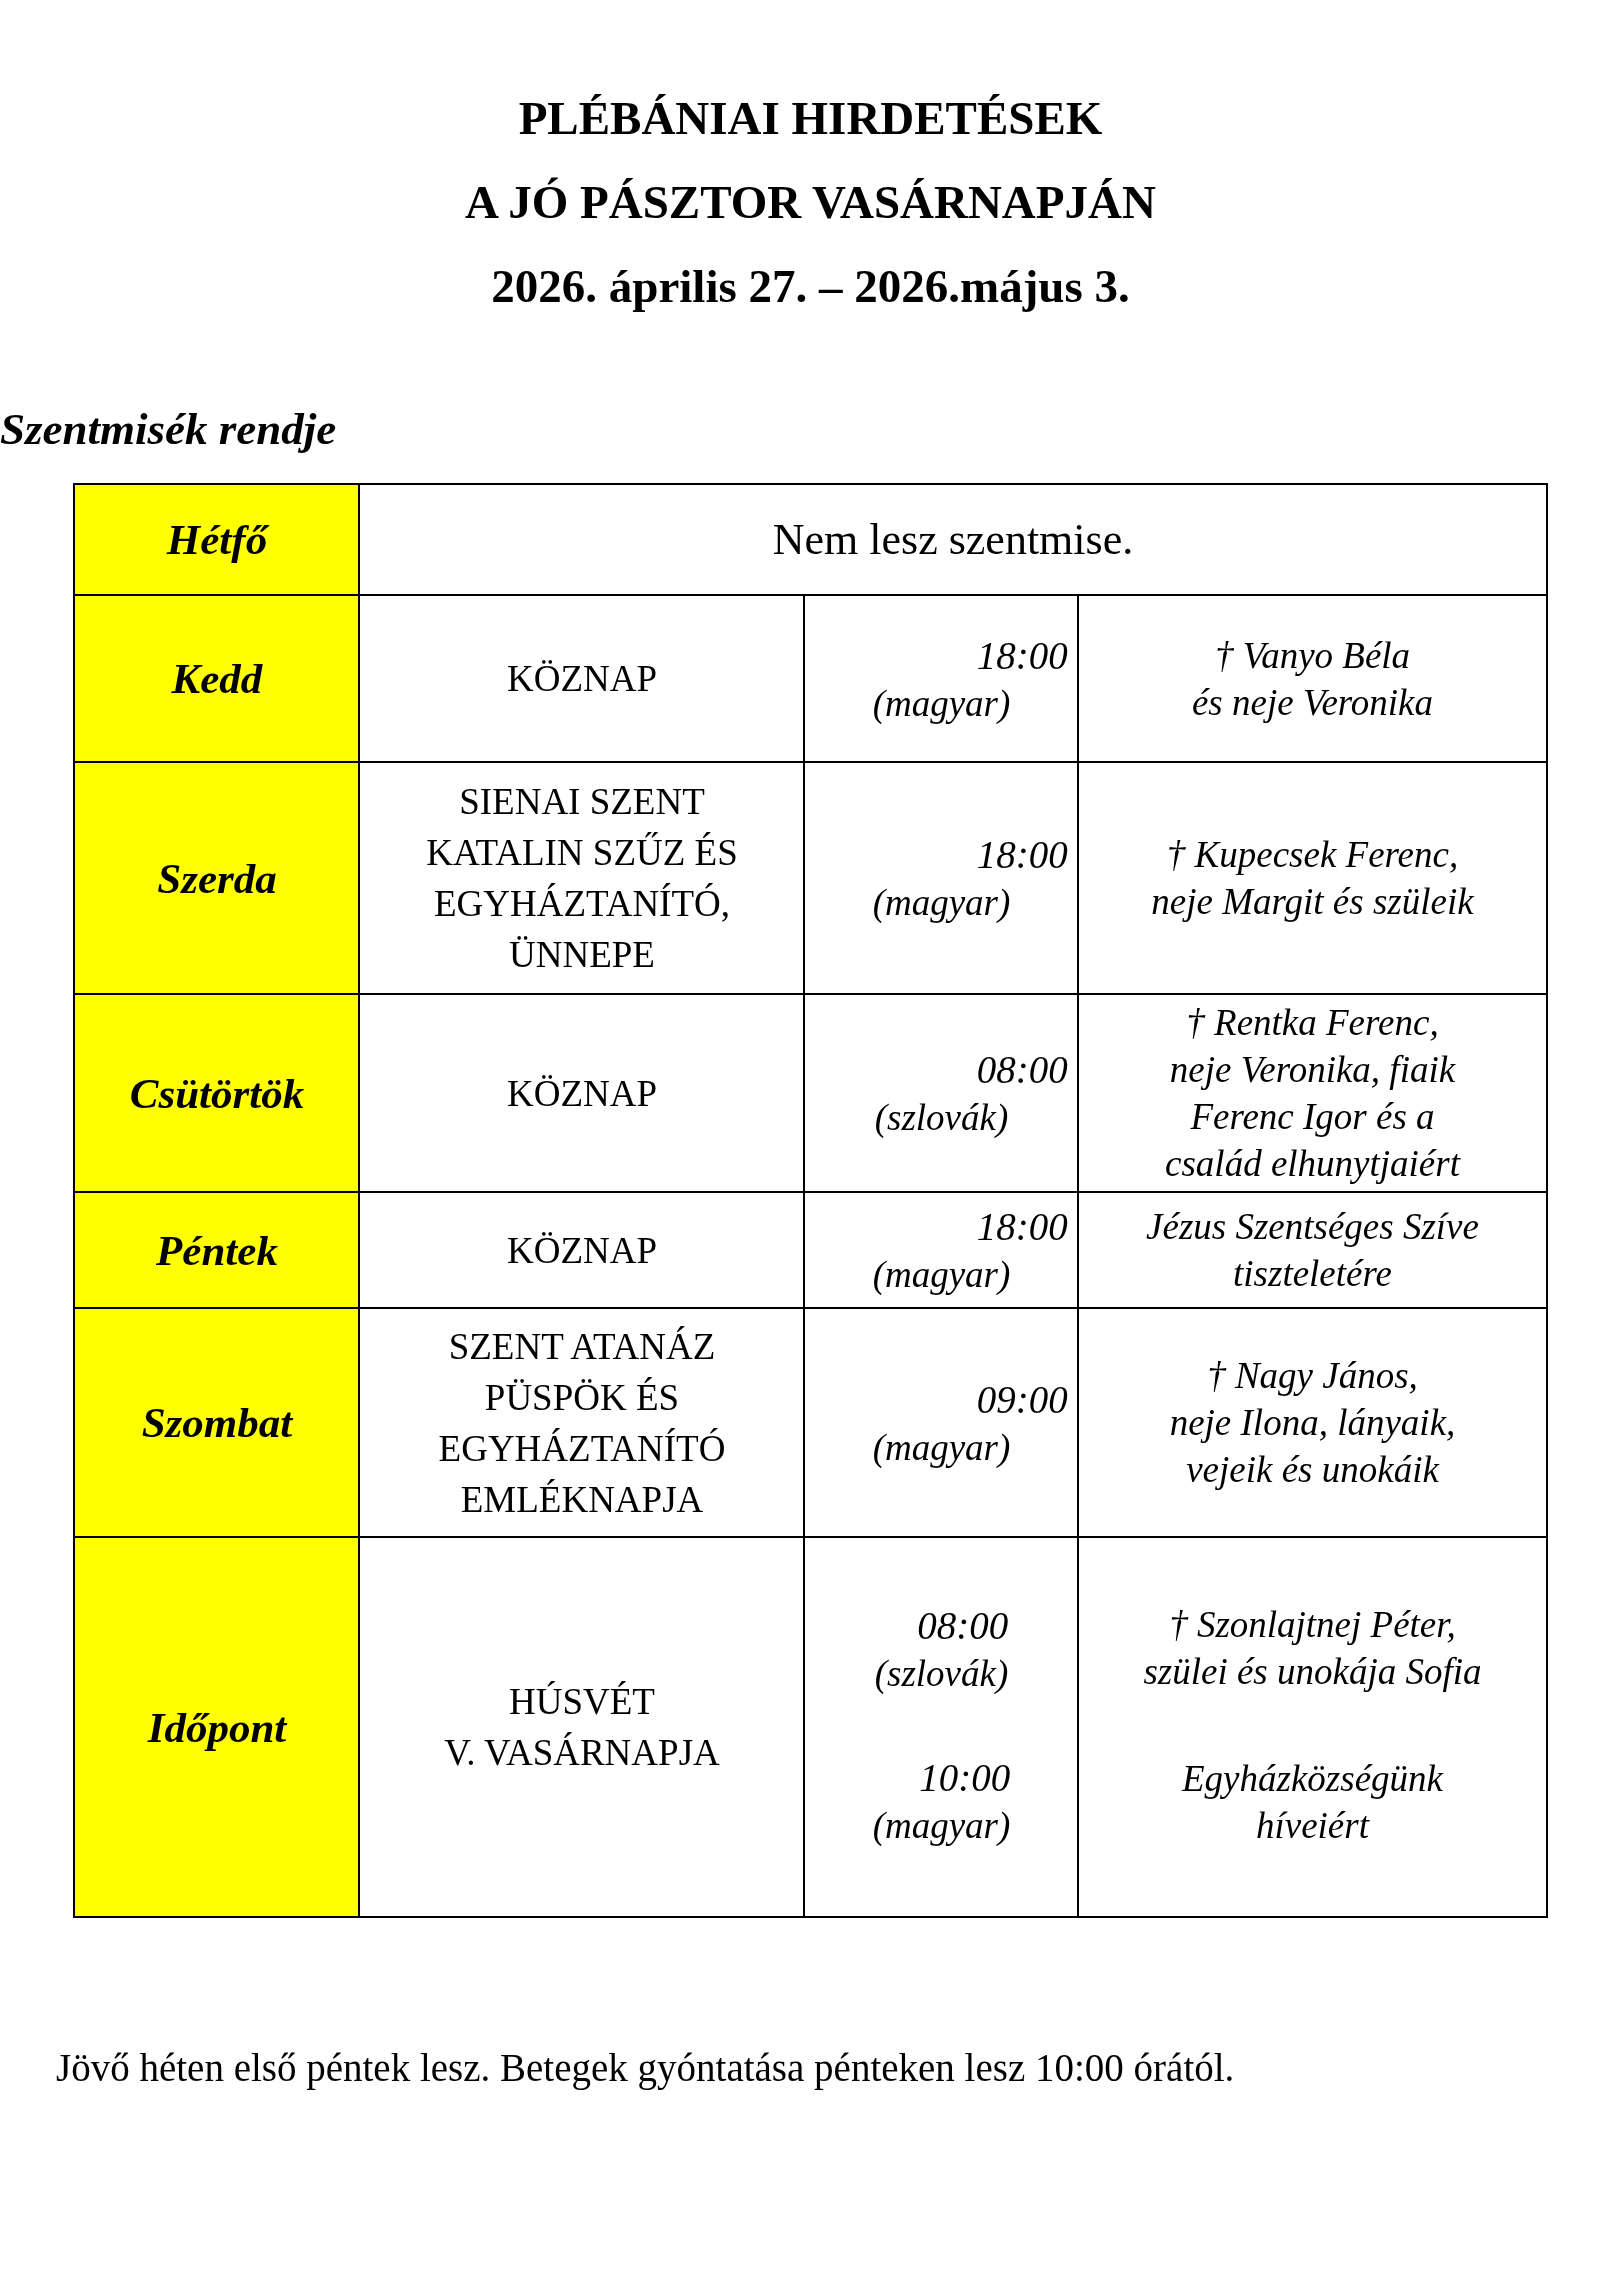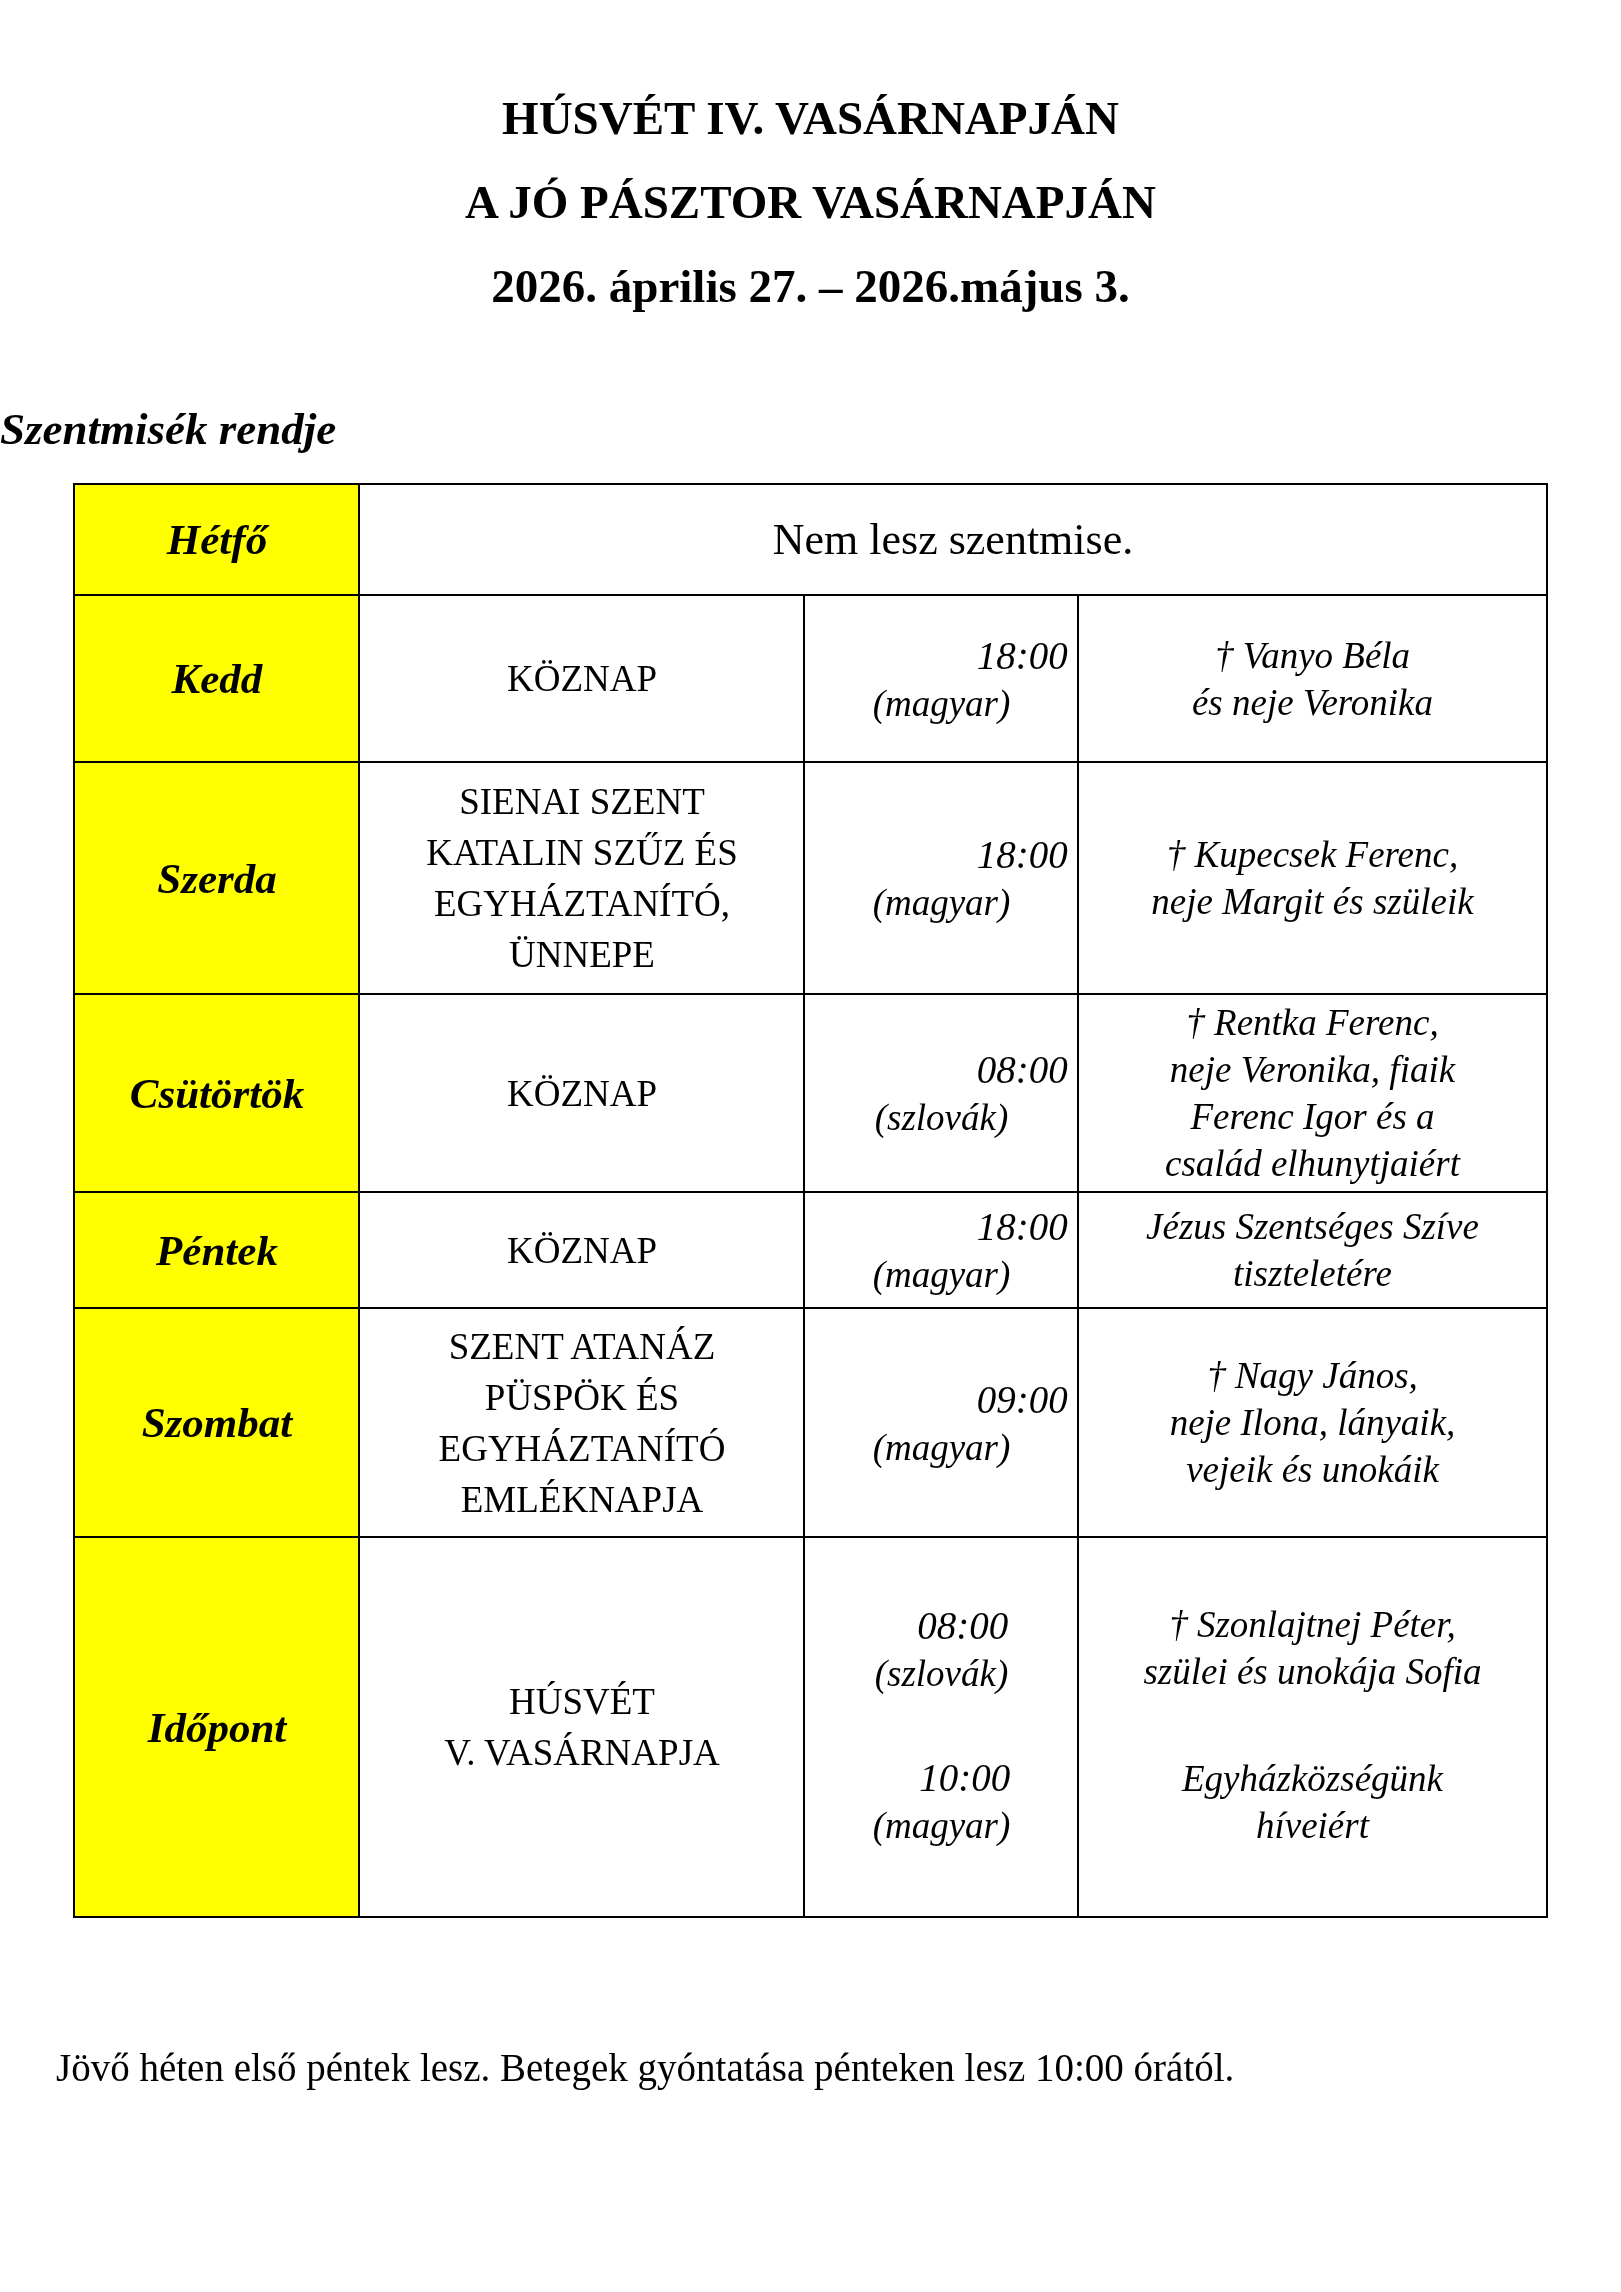--- a/index.html
+++ b/index.html
@@ -132,21 +132,21 @@
     font-size:39px;
     line-height:49px;
   }
 </style>
 </head>
 <body>
 
 <div class="page">
 
   <div class="title-block">
-    <div class="title-line">HÚSVÉT IV. VASÁRNAPJÁN</div>
+    <div class="title-line">PLÉBÁNIAI HIRDETÉSEK</div>
     <div class="title-line">A JÓ PÁSZTOR VASÁRNAPJÁN</div>
     <div class="title-line">2026. április 27. – 2026.május 3.</div>
   </div>
 
   <div class="subtitle">Szentmisék rendje</div>
 
   <table class="schedule">
     <colgroup>
       <col class="c-day">
         <col class="c-cal">

